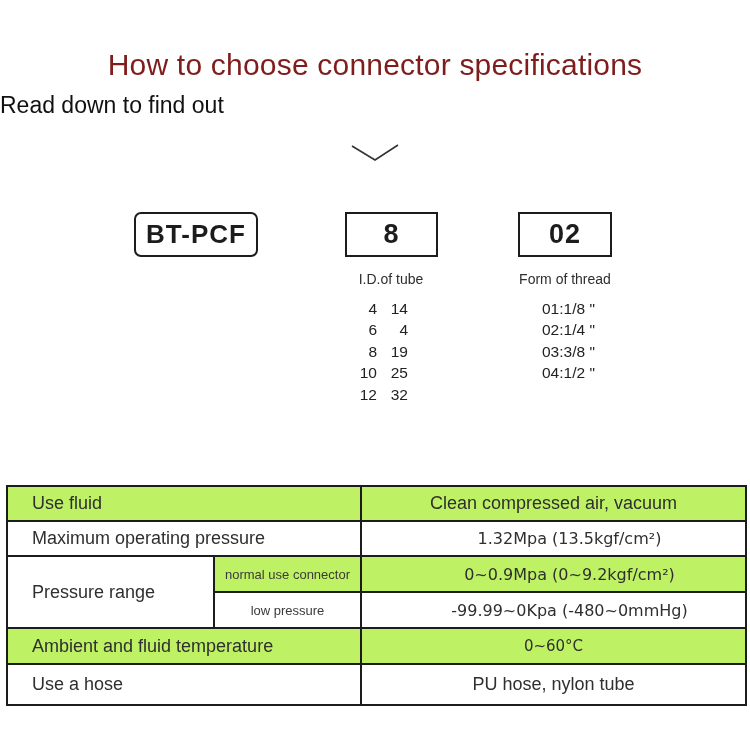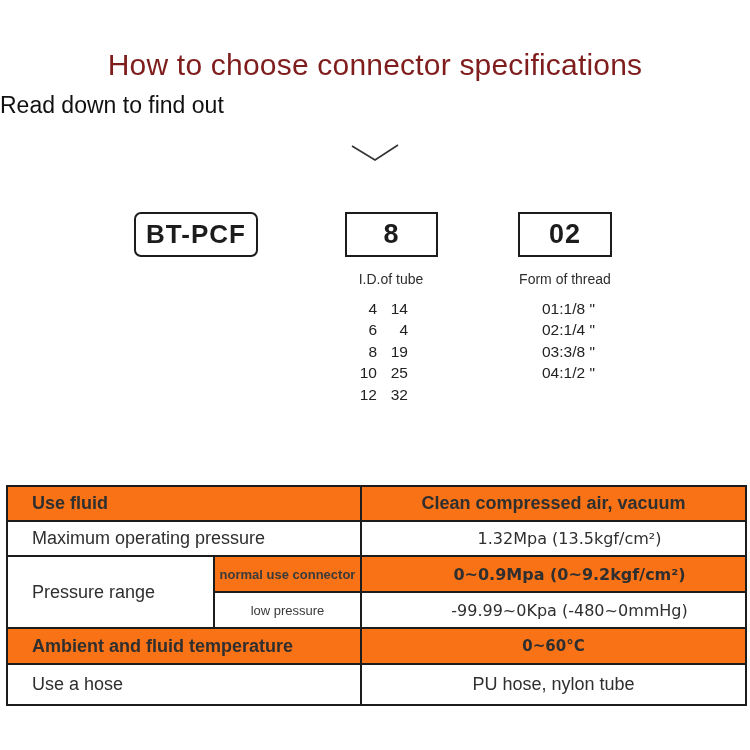--- a/index.html
+++ b/index.html
@@ -91,21 +91,21 @@
     left: 6px; top: 485px;
     width: 739px;
     border-collapse: collapse;
     table-layout: fixed;
   }
   .spec-table td {
     border: 2px solid #1c1c1c;
     vertical-align: middle;
     overflow: hidden;
   }
-  .beige { background: #f97316; font-weight: bold; }
+  .beige { background: #bef264; }
   .white { background: #ffffff; }
   .cell-label {
     padding-left: 24px;
     font-size: 18px;
     color: #2f2f2f;
     white-space: nowrap;
   }
   .cell-sub {
     text-align: center;
     font-size: 13px;

